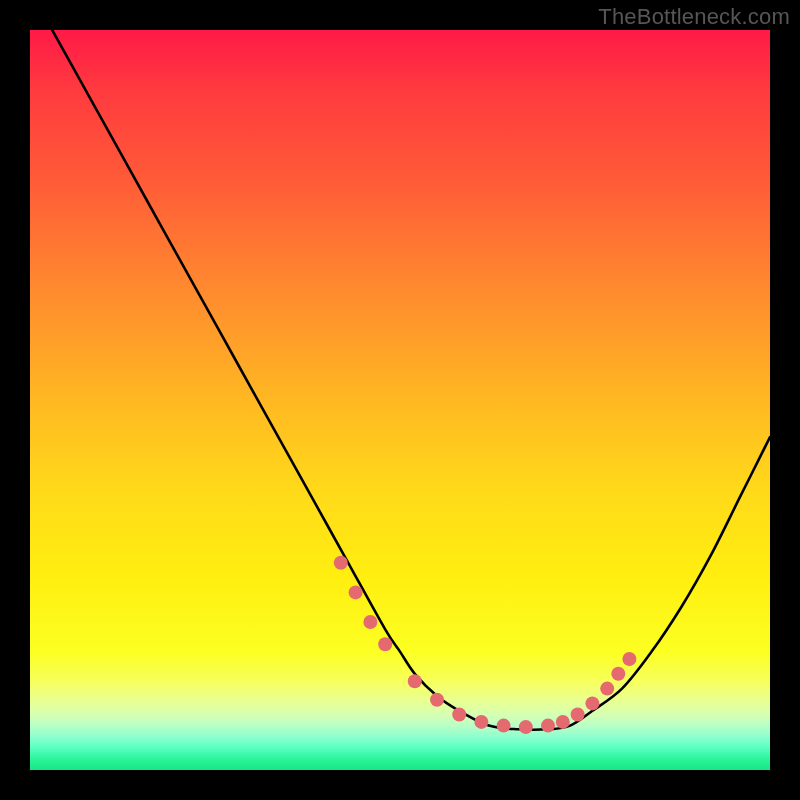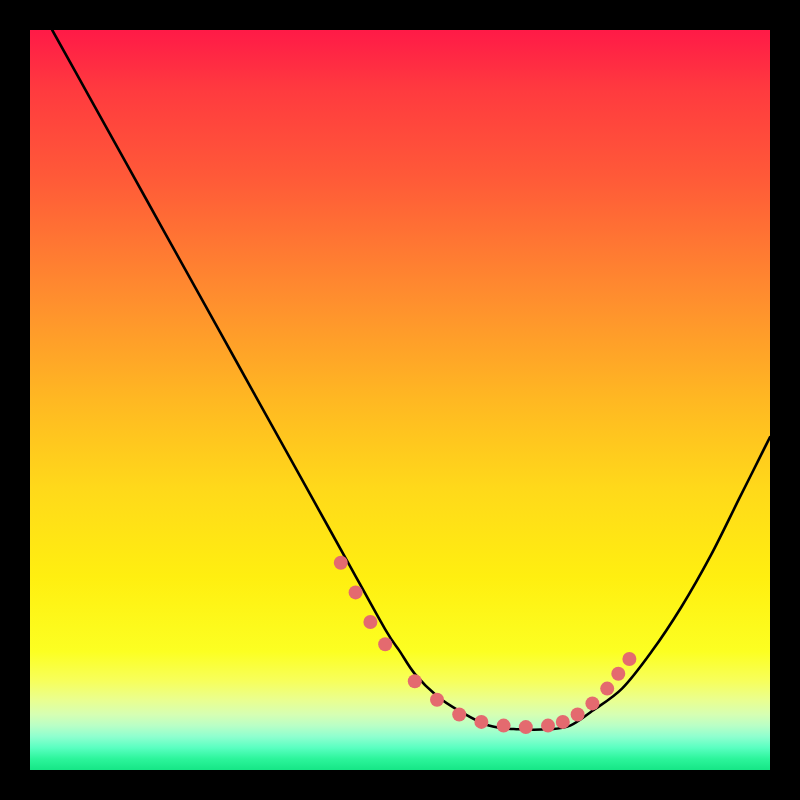--- a/index.html
+++ b/index.html
@@ -63,20 +63,21 @@
     position: absolute;
     inset: 0;
     width: 100%;
     height: 100%;
   }
 </style>
 </head>
 <body>
 
 <div class="outer">
+  <div class="watermark">TheBottleneck.com</div>
   <div class="plot">
     <div class="gradient"></div>
     <svg class="curve" viewBox="0 0 740 740" preserveAspectRatio="none">
       <path id="curve-path" fill="none" stroke="#000" stroke-width="2.6" stroke-linecap="round" d="M 22.2 0.0 C 28.4 11.1, 46.9 44.4, 59.2 66.6 C 71.5 88.8, 83.9 111.0, 96.2 133.2 C 108.5 155.4, 120.9 177.6, 133.2 199.8 C 145.5 222.0, 157.9 244.2, 170.2 266.4 C 182.5 288.6, 194.9 310.8, 207.2 333.0 C 219.5 355.2, 231.9 377.4, 244.2 399.6 C 256.5 421.8, 268.9 444.0, 281.2 466.2 C 293.5 488.4, 305.9 510.6, 318.2 532.8 C 330.5 555.0, 346.6 584.6, 355.2 599.4 C 363.8 614.2, 365.1 614.2, 370.0 621.6 C 374.9 629.0, 378.6 636.4, 384.8 643.8 C 391.0 651.2, 399.6 659.8, 407.0 666.0 C 414.4 672.2, 420.6 675.9, 429.2 680.8 C 437.8 685.7, 448.9 692.5, 458.8 695.6 C 468.7 698.7, 478.5 698.7, 488.4 699.3 C 498.3 699.9, 509.4 699.9, 518.0 699.3 C 526.6 698.7, 532.8 698.7, 540.2 695.6 C 547.6 692.5, 553.8 687.0, 562.4 680.8 C 571.0 674.6, 582.1 668.5, 592.0 658.6 C 601.9 648.7, 611.7 635.2, 621.6 621.6 C 631.5 608.0, 641.3 593.2, 651.2 577.2 C 661.1 561.2, 670.9 543.9, 680.8 525.4 C 690.7 506.9, 700.5 485.9, 710.4 466.2 C 720.3 446.5, 735.1 416.9, 740.0 407.0"></path>
       <g id="marker-group">
           <circle cx="310.8" cy="532.8" r="7" fill="#e46a6f"></circle>
           <circle cx="325.6" cy="562.4" r="7" fill="#e46a6f"></circle>
           <circle cx="340.4" cy="592.0" r="7" fill="#e46a6f"></circle>
           <circle cx="355.2" cy="614.2" r="7" fill="#e46a6f"></circle>
           <circle cx="384.8" cy="651.2" r="7" fill="#e46a6f"></circle>

